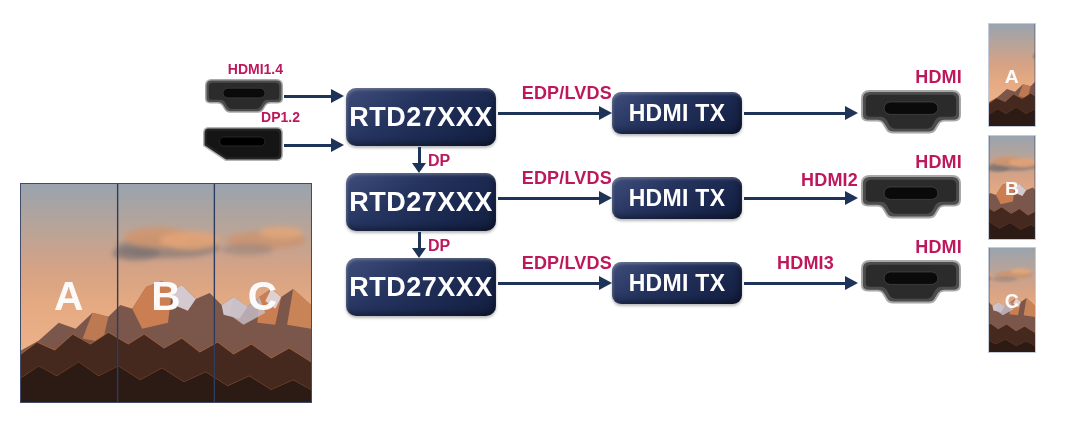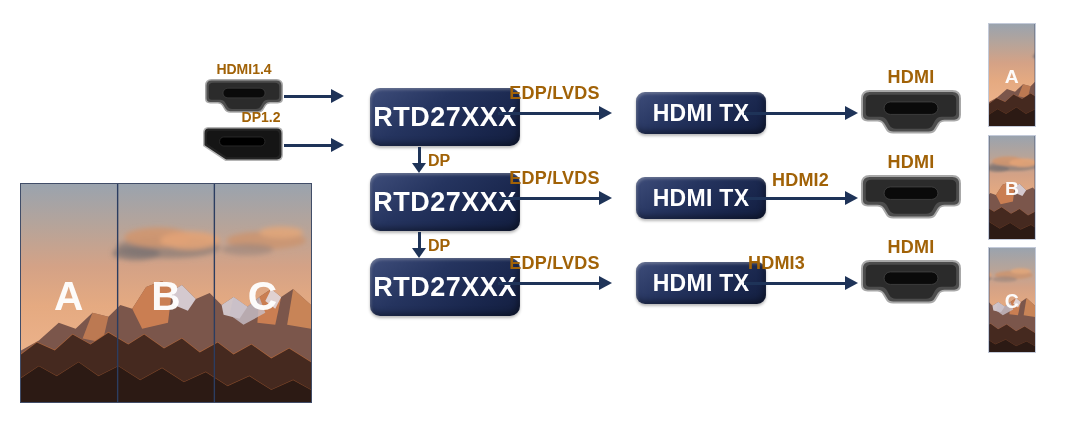--- a/index.html
+++ b/index.html
@@ -2,33 +2,32 @@
 <html><head>
 <meta charset="utf-8">
 <style>
   html,body{margin:0;padding:0;background:#ffffff;}
   .canvas{
     position:relative;width:1080px;height:447px;background:#ffffff;overflow:hidden;
     font-family:"Liberation Sans",sans-serif;
   }
   
   .navy-lbl{
-    position:absolute;color:#a16207;font-weight:700;text-align:center;
+    position:absolute;color:#be185d;font-weight:700;text-align:right;
     white-space:nowrap;line-height:1.1;
   }
   .lbl-sm{font-size:14px;}
   .lbl-md{font-size:18px;letter-spacing:.2px;}
   .lbl-dp{font-size:16px;}
   
   .chip{
     position:absolute;display:flex;align-items:center;justify-content:center;
     background:linear-gradient(145deg,#42518078 0,#24335e 0%, #3e4d7a 0%, #25345f 38%, #18254b 78%, #131e3e 100%);
     border-radius:10px;color:#fff;font-weight:700;
     box-shadow:inset 1px 2px 3px rgba(255,255,255,.25), inset -2px -3px 6px rgba(0,0,0,.38), 0 2px 3px rgba(0,0,0,.28);
-    margin-left:24px;
   }
   .chip-big{font-size:27px;letter-spacing:.5px;}
   .chip-sm{font-size:23px;letter-spacing:.3px;border-radius:9px;}
   
   .harrow{position:absolute;height:14px;}
   .harrow .shaft{position:absolute;left:0;right:9px;top:5.5px;height:3px;background:#1e3358;}
   .harrow .head{position:absolute;right:0;top:0;width:0;height:0;
     border-top:7px solid transparent;border-bottom:7px solid transparent;border-left:13px solid #1e3358;}
   
   .varrow{position:absolute;width:14px;}

